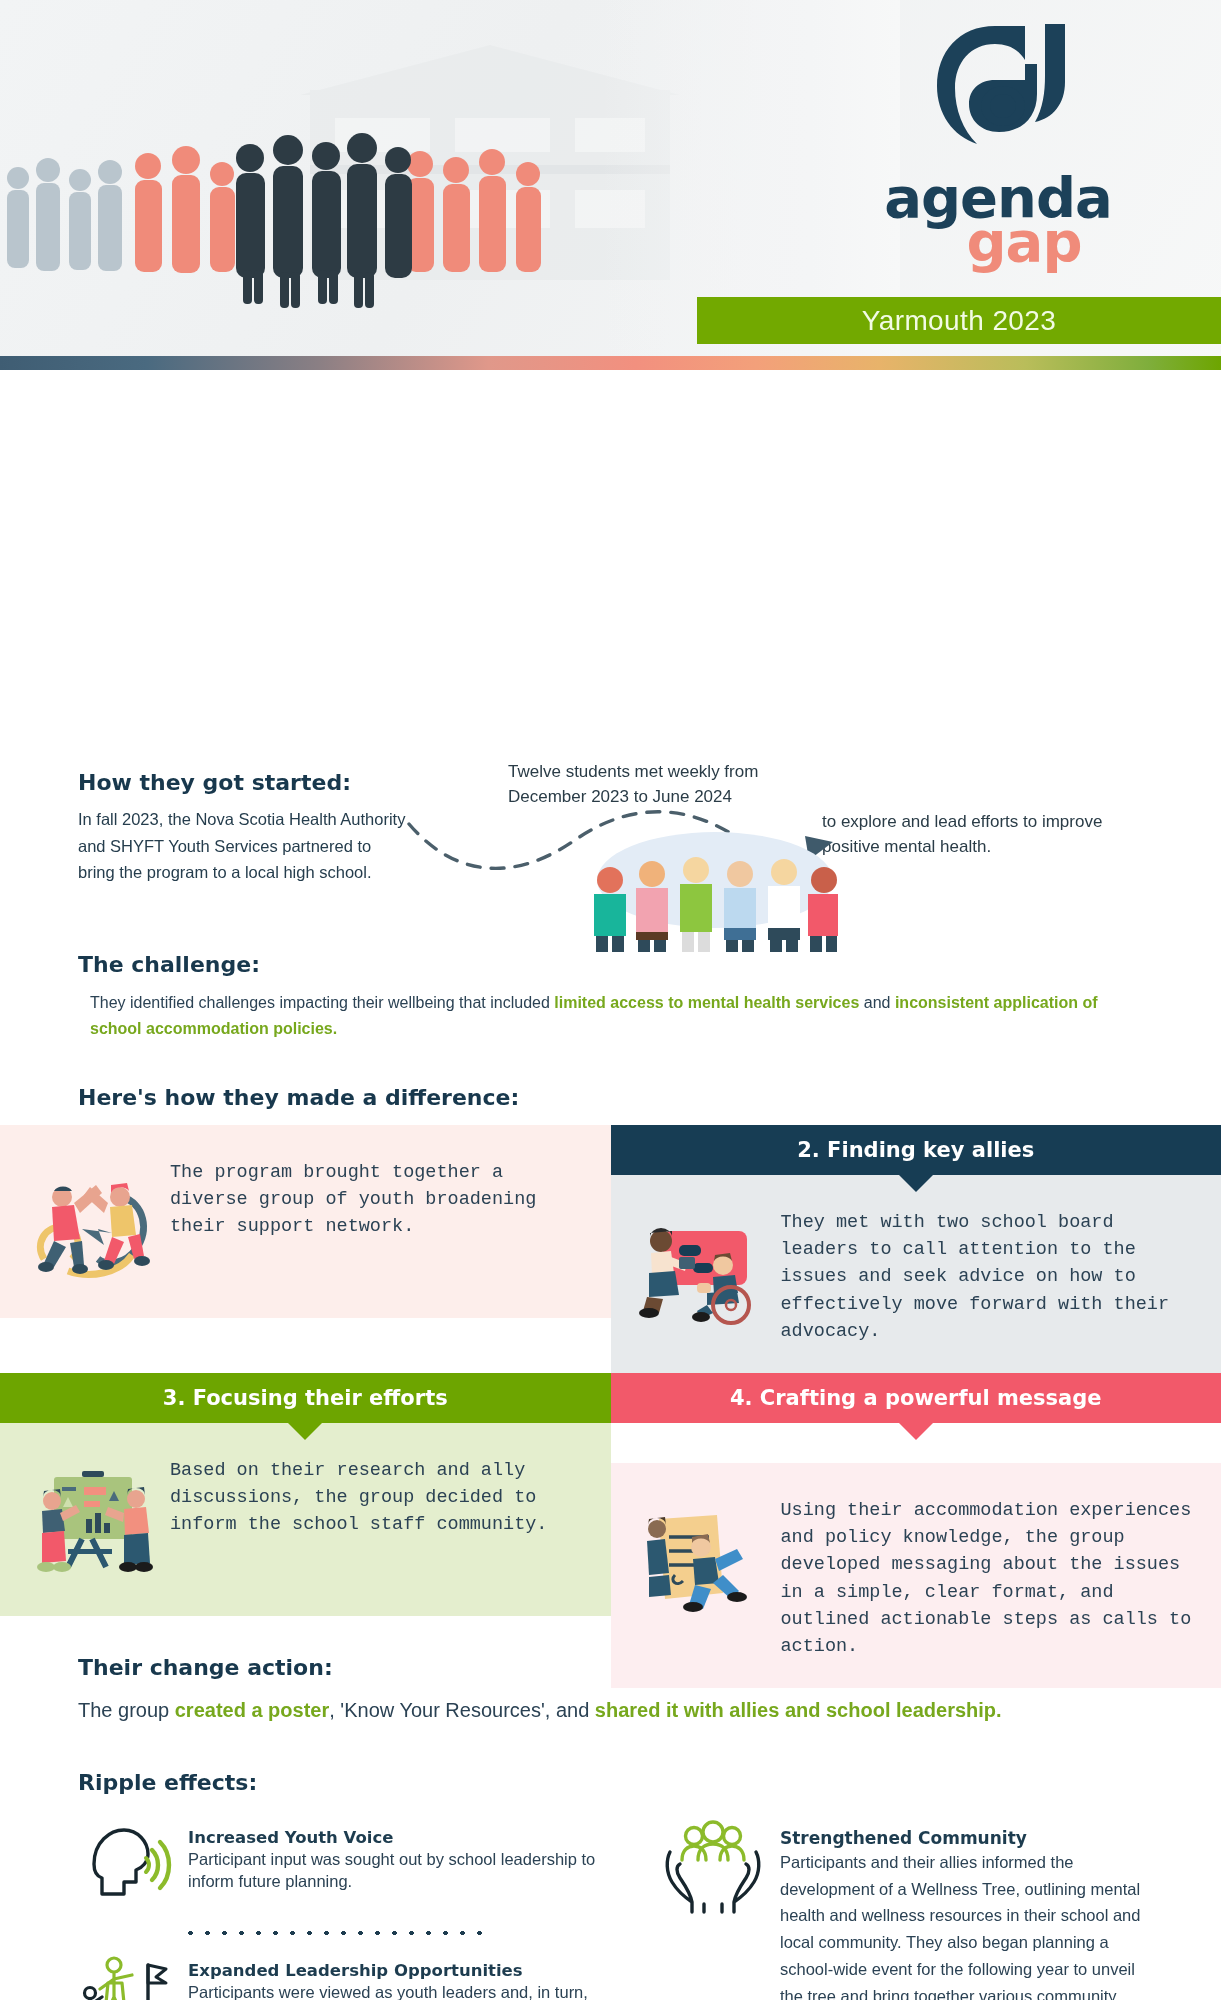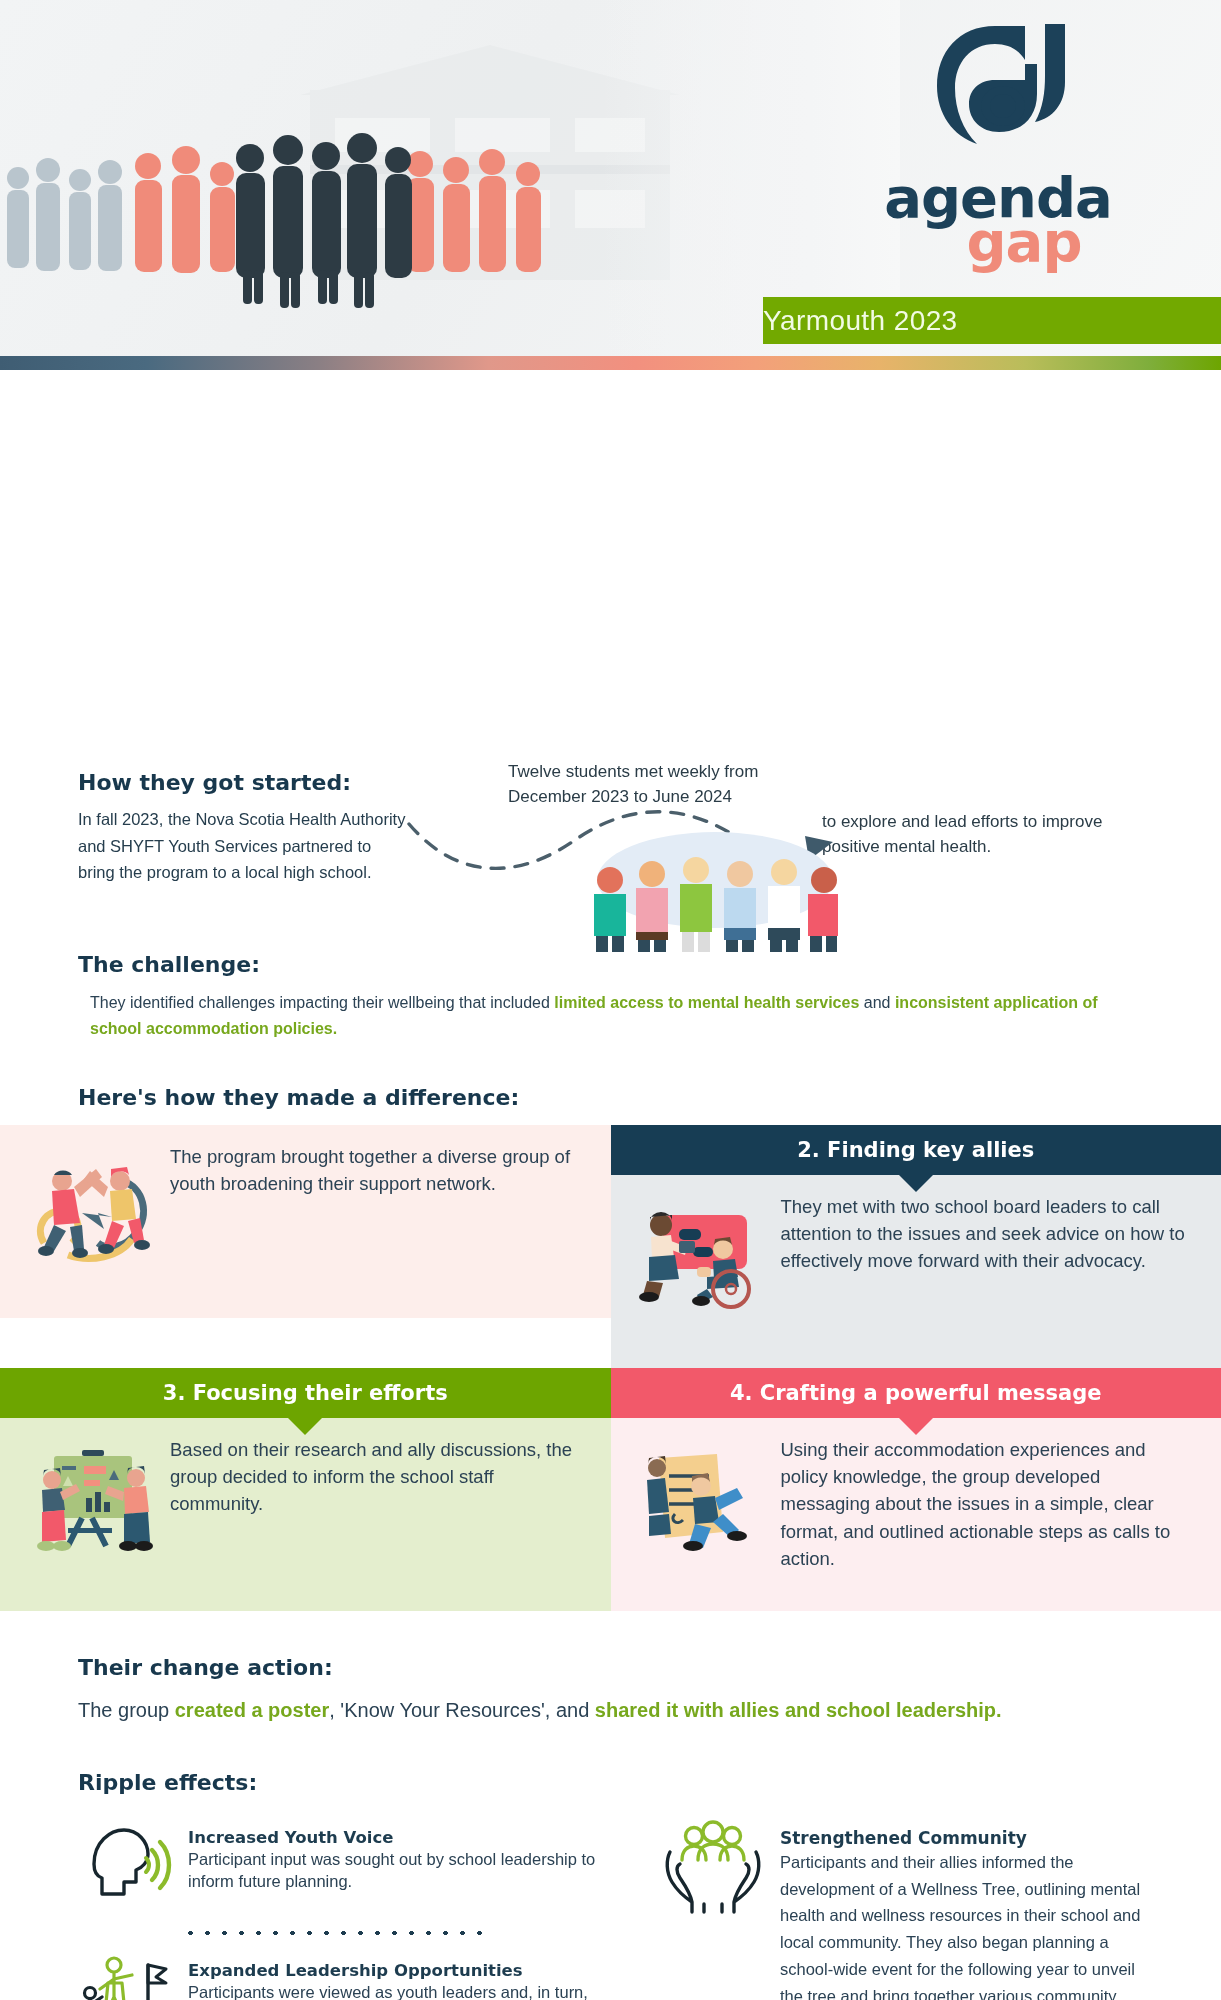--- a/index.html
+++ b/index.html
@@ -47,23 +47,23 @@
     font-size: 56px; font-weight: 700; letter-spacing: -1px;
     color: #1c4159; line-height: .92; margin-top: 14px;
   }
   .logo-gap {
     font-family: "DejaVu Sans", sans-serif;
     font-size: 56px; font-weight: 700; letter-spacing: -1px;
     color: #f08b7a; line-height: .86; margin-top: -6px; padding-left: 52px;
   }
   .city-banner-inner {
     position: absolute; right: 0; top: 297px;
-    width: 458px; height: 47px;
+    width: 524px; height: 47px;
     background: #72a900;
-    display: flex; align-items: center; 
+    display: flex; align-items: center; justify-content: center;
   }
   .city-banner-inner span {
     color: #f2fbe4; font-size: 28px; font-weight: 400;
     letter-spacing: .4px;
   }
 
   
   .content { position: relative; padding: 0 0 0 0; }
 
   .h-bold {
@@ -116,22 +116,23 @@
     font-family: "DejaVu Sans", sans-serif;
   }
   .card-notch {
     position: absolute; left: 50%; transform: translateX(-50%);
     bottom: -17px; width: 0; height: 0;
     border-left: 17px solid transparent;
     border-right: 17px solid transparent;
   }
   .card-body {
     display: flex; align-items: flex-start; gap: 6px;
-    padding: 14px 28px 28px 24px;
+    padding: 30px 28px 28px 24px;
     min-height: 193px;
+    font-family: Liberation Mono, monospace;
   }
   .card-art { width: 140px; flex: 0 0 140px; height: 120px; margin-top: 8px; }
   .card-text {
     font-size: 18.5px; line-height: 1.47; color: #2b4254; padding-top: 4px;
   }
 
   
   .t1 .card-head { background: #f2907f; }
   .t1 .card-notch { border-top: 17px solid #f2907f; }
   .t1 .card-body  { background: #fdeeeb; }
@@ -139,21 +140,21 @@
   .t2 .card-head { background: #173d54; }
   .t2 .card-notch { border-top: 17px solid #173d54; }
   .t2 .card-body  { background: #e7eaec; }
   
   .t3 .card-head { background: #6da500; }
   .t3 .card-notch { border-top: 17px solid #6da500; }
   .t3 .card-body  { background: #e4eece; }
   
   .t4 .card-head { background: #f2596a; }
   .t4 .card-notch { border-top: 17px solid #f2596a; }
-  .t4 .card-body  { background: #fdeef0; }
+  .t4 .card-body  { background: #fdeef0; margin-top: 40px; }
 
   
   .change-title { position:absolute; left: 78px; top: 1285px; font-size: 22px; }
   .change-body {
     position:absolute; left: 78px; top: 1325px; width: 1070px;
     font-size: 20px; line-height: 1.5; color: #2b4254;
   }
 
   
   .ripple-title { position:absolute; left: 78px; top: 1400px; font-size: 22px; }

